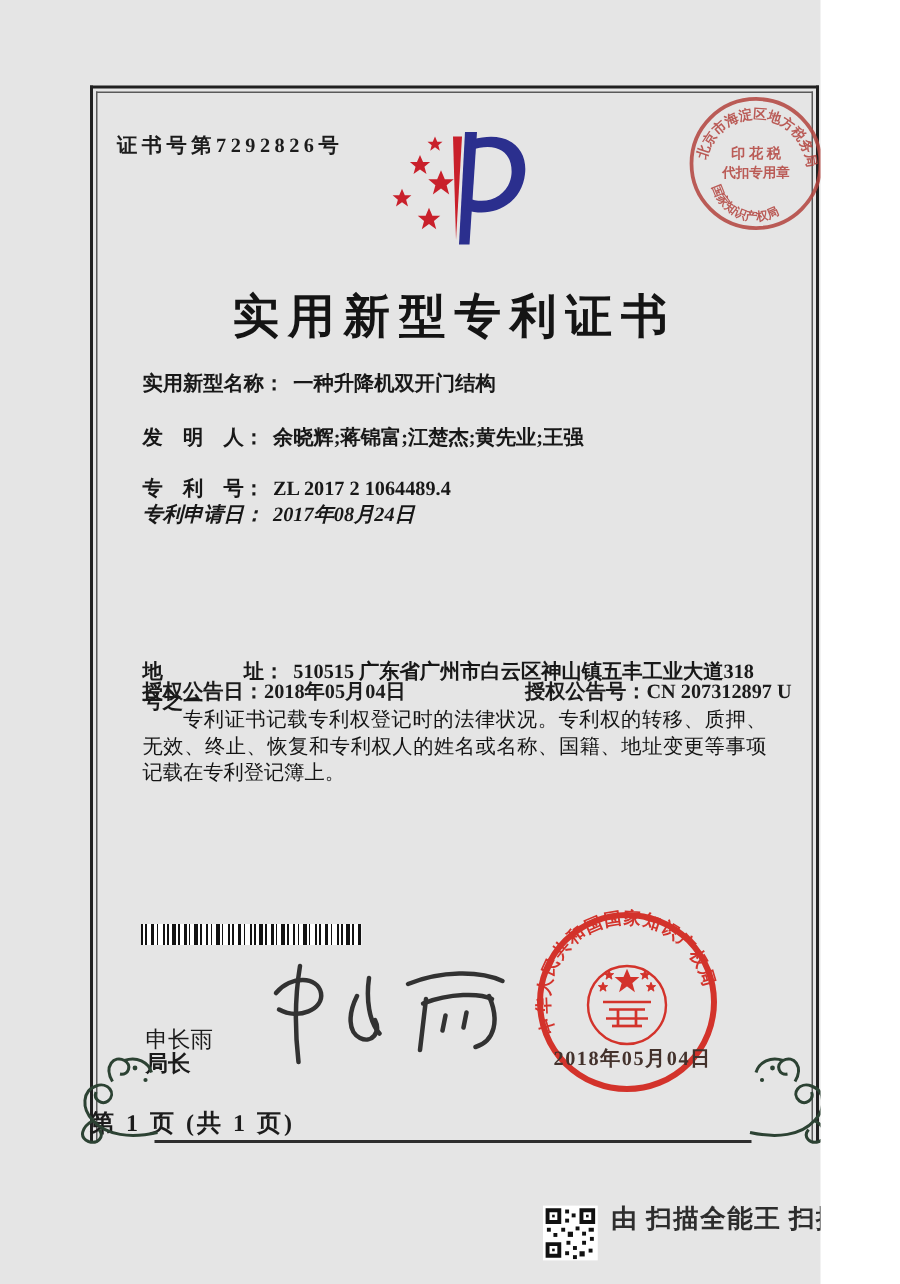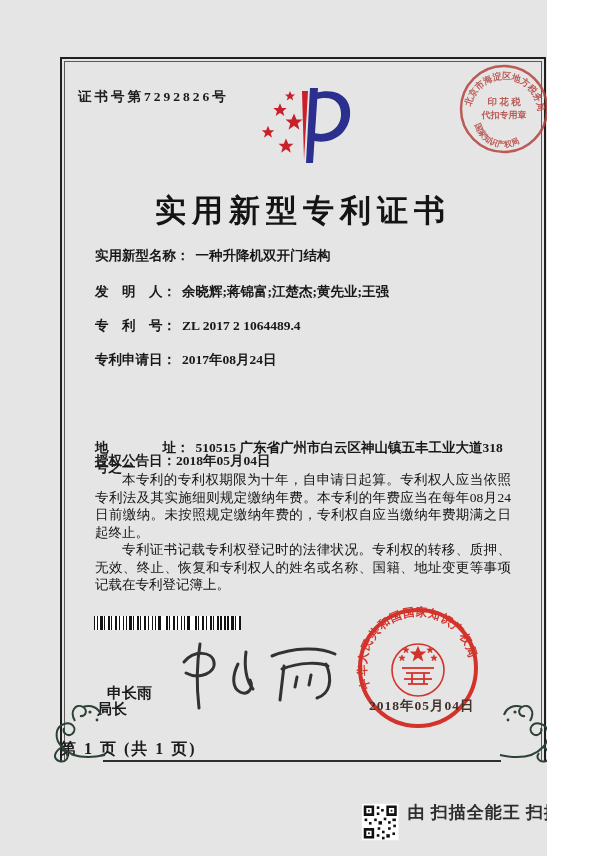--- a/index.html
+++ b/index.html
@@ -14,33 +14,33 @@
 
   .cert-number { position:absolute; left:78px; top:88px; font-size:13.5px; font-weight:600; letter-spacing:3px; }
 
   .logo { position:absolute; left:250px; top:84px; }
 
   .title { position:absolute; left:60px; top:166px; width:486px; text-align:center;
            font-size:31px; font-weight:700; letter-spacing:6px; color:#141414;margin-top:24px; }
 
   .field { position:absolute; left:95px; width:420px; font-size:13.5px; font-weight:600; line-height:20px; color:#181818; }
   .field .lbl { margin-right:6px; }
-  .f0 { top:246px; } .f1 { top:282px; } .f2 { top:316px; } .f3 { top:350px; }
+  .f0 { top:246px; } .f1 { top:282px; } .f2 { top:316px; } .f3 { top:333px;font-style:italic; }
   .f4 { top:382px; } .f5 { top:438px; }
   .grant-row { position:absolute; left:95px; top:452px; width:440px; font-size:13.5px; font-weight:600; }
   .grant-no { position:absolute; left:255px; top:0; }
 
   .paras { position:absolute; left:95px; top:471px; width:416px; font-size:13.5px; line-height:17.5px; color:#141414; }
   .paras p { text-indent:2em; text-align:justify; }
 
   .barcode { position:absolute; left:94px; top:616px; width:147px; height:14px;
      background:repeating-linear-gradient(90deg,#121212 0 1.5px,#fff 1.5px 3px,#121212 3px 4px,#fff 4px 6.5px,#121212 6.5px 9px,#fff 9px 10.5px,#121212 10.5px 11.5px,#fff 11.5px 14.5px); }
 
   .signer-title { position:absolute; left:97px; top:659px; font-size:15px; font-weight:600;margin-top:41px; }
-  .signer-name  { position:absolute; left:97px; top:684px; font-size:15px; font-weight:700;margin-left:10px; }
+  .signer-name  { position:absolute; left:97px; top:684px; font-size:15px; font-weight:400; }
   .signature { position:absolute; left:172px; top:636px; }
 
   .seal { position:absolute; left:356px; top:606px; opacity:.93; }
   .seal-date { position:absolute; left:369px; top:697px; font-size:13.5px; font-weight:700;
                letter-spacing:1px; color:#43322c; z-index:5; }
 
   .page-footer { position:absolute; left:60px; top:739px; width:486px; font-size:16px; letter-spacing:2px; font-weight:700; }
 
   .bottom-line { position:absolute; left:103px; top:760px; width:398px; height:2px; background:#2e2e2e; }
   .corner { position:absolute; top:701px; }
@@ -108,24 +108,24 @@
   </div>
   <div class="field f3">
     <span class="lbl">专利申请日：</span><span>2017年08月24日</span>
   </div>
   <div class="field f5">
     <span class="lbl">地　　　　址：</span><span>510515 广东省广州市白云区神山镇五丰工业大道318号之一</span>
   </div>
 
   <div class="grant-row">
     <span>授权公告日：</span><span>2018年05月04日</span>
+    <span class="grant-no"><span>授权公告号：</span><span>CN 207312897 U</span></span>
   </div>
 
   <div class="paras">
-    <p>本专利的专利权期限为十年，自申请日起算。专利权人应当依照专利法及其实施细则规定缴纳年费。本专利的年费应当在每年08月24日前缴纳。未按照规定缴纳年费的，专利权自应当缴纳年费期满之日起终止。</p>
     <p>专利证书记载专利权登记时的法律状况。专利权的转移、质押、无效、终止、恢复和专利权人的姓名或名称、国籍、地址变更等事项记载在专利登记簿上。</p>
   </div>
 
   <div class="barcode"></div>
 
   <div class="signer-title">局长</div>
   <div class="signer-name">申长雨</div>
 
   <svg class="signature" width="170" height="78" viewBox="0 0 170 78">
     <g fill="none" stroke="#1f1f1f" stroke-width="3" stroke-linecap="round" opacity="0.9">

